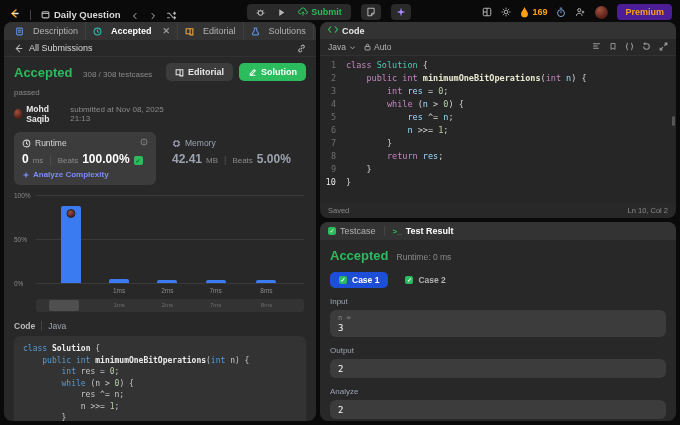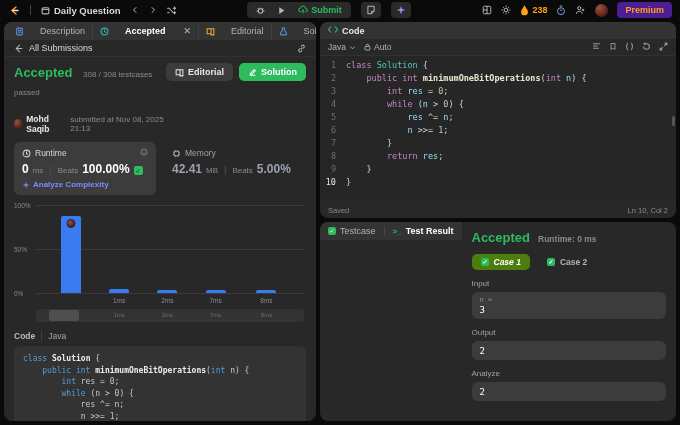--- a/index.html
+++ b/index.html
@@ -1,59 +1,59 @@
 <!DOCTYPE html>
 <html><head>
 <meta charset="utf-8">
 <style>
   * { margin:0; padding:0; box-sizing:border-box; }
   html,body { background:#0a0a0a; }
   body { font-family:"Liberation Sans", sans-serif; color:#eff1f6; }
   .app { position:relative; width:680px; height:425px; background:#0a0a0a; overflow:hidden; }
 
   
-  .topbar { display:flex; align-items:center; height:20px; padding:0 8px; gap:10px; }
+  .topbar { display:flex; align-items:flex-end; height:20px; padding:0 8px; gap:10px; }
   .tb-ic { color:#b7b7b7; display:inline-flex; align-items:center; cursor:pointer; }
   .tb-ic svg { display:block; }
   .vdiv { width:1px; height:10px; background:#444; }
   .dq { display:flex; align-items:center; gap:4px; color:#d7d7d7; font-size:9.5px; font-weight:600; cursor:pointer; }
   .run-grp { margin-left:auto; display:flex; align-items:center; gap:2px; background:#2a2a2a; border-radius:4px; padding:1px 4px; }
   .run-grp .btn { display:flex; align-items:center; gap:3px; padding:2px 5px; border-radius:3px; cursor:pointer; color:#b7b7b7; }
   .submit-btn { color:#2cbb5d !important; font-size:9px; font-weight:700; }
   .note-btn,.ai-btn { background:#2a2a2a; border-radius:4px; padding:3px 5px; }
   .right-grp { margin-left:auto; display:flex; align-items:center; gap:9px; }
   .streak { display:flex; align-items:center; gap:3px; color:#ffa116; font-size:9px; font-weight:700; cursor:pointer; }
   .avatar { width:13px; height:13px; border-radius:50%; background:radial-gradient(circle at 35% 30%, #a0523d, #571f18 70%); cursor:pointer; }
   .premium { background:#4c1d95; color:#ffa116; font-size:9px; font-weight:700; border-radius:4px; padding:3px 8px; cursor:pointer; }
 
   
   .main { position:absolute; top:22px; left:4px; right:4px; bottom:4px; display:flex; gap:4px; }
   .panel { background:#282828; border-radius:8px; overflow:hidden; }
   .left-panel { width:312px; display:flex; flex-direction:column; }
   .right-col { flex:1; display:flex; flex-direction:column; gap:4px; }
   .editor-panel { height:196px; display:flex; flex-direction:column; }
-  .test-panel { flex:1; display:flex; flex-direction:row; }
+  .test-panel { flex:1; display:flex; flex-direction:column; }
 
   
   .tabbar { display:flex; align-items:center; height:18px; background:#333; padding:0 4px; flex:none; }
-  .ltab { display:flex; align-items:center; gap:16px; padding:0 7px; height:100%; font-size:9px; color:#b3b3b3; cursor:pointer; border-right:1px solid #3f3f3f; white-space:nowrap; }
+  .ltab { display:flex; align-items:center; gap:9px; padding:0 7px; height:100%; font-size:9px; color:#b3b3b3; cursor:pointer; border-right:1px solid #3f3f3f; white-space:nowrap; }
   .ltab:last-child { border-right:none; }
   .ltab.active { color:#fff; font-weight:700; }
   .ltab .close { color:#9a9a9a; font-size:9px; margin-left:2px; cursor:pointer; }
   .subheader { display:flex; align-items:center; height:17px; padding:0 10px; gap:6px; font-size:9px; color:#d7d7d7; border-bottom:1px solid #313131; flex:none; }
   .subheader .spacer { flex:1; }
 
   .lcontent { flex:1; padding:6px 10px; overflow:hidden; position:relative; }
 
   
   .res-row { display:flex; align-items:flex-start; }
   .res-left { flex:1; }
   .res-status { color:#2cbb5d; font-size:13px; font-weight:700; display:inline; }
   .res-tc { color:#8a8a8a; font-size:8px; margin-left:6px; }
-  .res-sub { display:flex; align-items:center; gap:4px; margin-top:15px; }
+  .res-sub { display:flex; align-items:center; gap:4px; margin-top:5px; }
   .mini-av { width:10px; height:10px; border-radius:50%; background:radial-gradient(circle at 35% 30%, #a0523d, #571f18 70%); }
   .res-author { font-size:8.5px; font-weight:700; color:#e8e8e8; }
   .res-date { font-size:8px; color:#8a8a8a; }
   .res-btns { display:flex; gap:6px; }
   .btn-editorial { display:flex; align-items:center; gap:4px; background:#3c3c3c; color:#e8e8e8; font-size:9px; font-weight:600; border-radius:5px; padding:4px 9px; cursor:pointer; }
   .btn-solution { display:flex; align-items:center; gap:4px; background:#2cbb5d; color:#fff; font-size:9px; font-weight:700; border-radius:5px; padding:4px 9px; cursor:pointer; }
 
   
   .cards { display:flex; gap:8px; margin-top:8px; }
   .card { border-radius:6px; padding:6px 8px; flex:1; cursor:pointer; }
@@ -108,24 +108,24 @@
   .ep-status { display:flex; align-items:center; height:16px; padding:0 8px; font-size:7.5px; color:#8a8a8a; flex:none; }
   .ep-status .r { margin-left:auto; }
 
   
   .tp-head { display:flex; align-items:center; height:18px; background:#333; padding:0 8px; gap:8px; font-size:9px; flex:none; }
   .tp-tab { display:flex; align-items:center; gap:4px; color:#b3b3b3; cursor:pointer; }
   .tp-tab.active { color:#fff; font-weight:700; }
   .tp-content { flex:1; padding:8px 10px; overflow:hidden; }
   .tp-status-row { display:flex; align-items:baseline; gap:8px; }
   .tp-status { color:#2cbb5d; font-size:13px; font-weight:700; }
-  .tp-runtime { color:#8a8a8a; font-size:8.5px;font-weight:bold; }
+  .tp-runtime { color:#8a8a8a; font-size:8.5px; }
   .case-row { display:flex; align-items:center; gap:8px; margin-top:9px; }
   .case { display:flex; align-items:center; gap:5px; font-size:8.5px; font-weight:600; color:#b3b3b3; padding:3px 9px; border-radius:5px; cursor:pointer; }
-  .case.selected { background:#4d7c0f; color:#fff;font-style:italic; }
+  .case.selected { background:#1d4ed8; color:#fff; }
   .check { width:8px; height:8px; background:#2cbb5d; border-radius:2px; display:inline-flex; align-items:center; justify-content:center; color:#fff; font-size:6px; line-height:1; }
   .io-label { margin-top:9px; font-size:8px; color:#9ca3af; }
   .io-box { margin-top:4px; background:#3c3c3c; border-radius:6px; padding:4px 8px; font-family:"DejaVu Sans Mono", monospace; }
   .io-sub { font-size:7px; color:#8a8a8a; }
   .io-val { font-size:9px; color:#fff; margin-top:1px; }
 </style>
 </head>
 <body>
 
 <div class="app">
@@ -209,21 +209,21 @@
             <circle cx="8" cy="8" r="3"></circle>
             <path d="M8 1v2 M8 13v2 M1 8h2 M13 8h2 M3 3l1.5 1.5 M11.5 11.5 L13 13 M13 3l-1.5 1.5 M4.5 11.5 L3 13"></path>
           </svg>
       </span>
       <span class="streak">
         <span class="tb-ic" style="color:#ffa116">
           <svg width="9" height="11" viewBox="0 0 12 16" fill="currentColor">
               <path d="M6 0C7 4 11 6 11 10a5 5 0 01-10 0C1 6 5 4 6 0z"></path>
             </svg>
         </span>
-        <span>238</span>
+        <span>169</span>
       </span>
       <span class="tb-ic" style="color:#7ea6d9">
         <svg width="10" height="11" viewBox="0 0 16 16" fill="none" stroke="currentColor" stroke-width="1.6">
             <circle cx="8" cy="9" r="5.5"></circle>
             <path d="M8 9V6 M6 1h4"></path>
           </svg>
       </span>
       <span class="tb-ic">
         <svg width="11" height="10" viewBox="0 0 16 16" fill="none" stroke="currentColor" stroke-width="1.6">
             <circle cx="6" cy="5" r="2.5"></circle>

